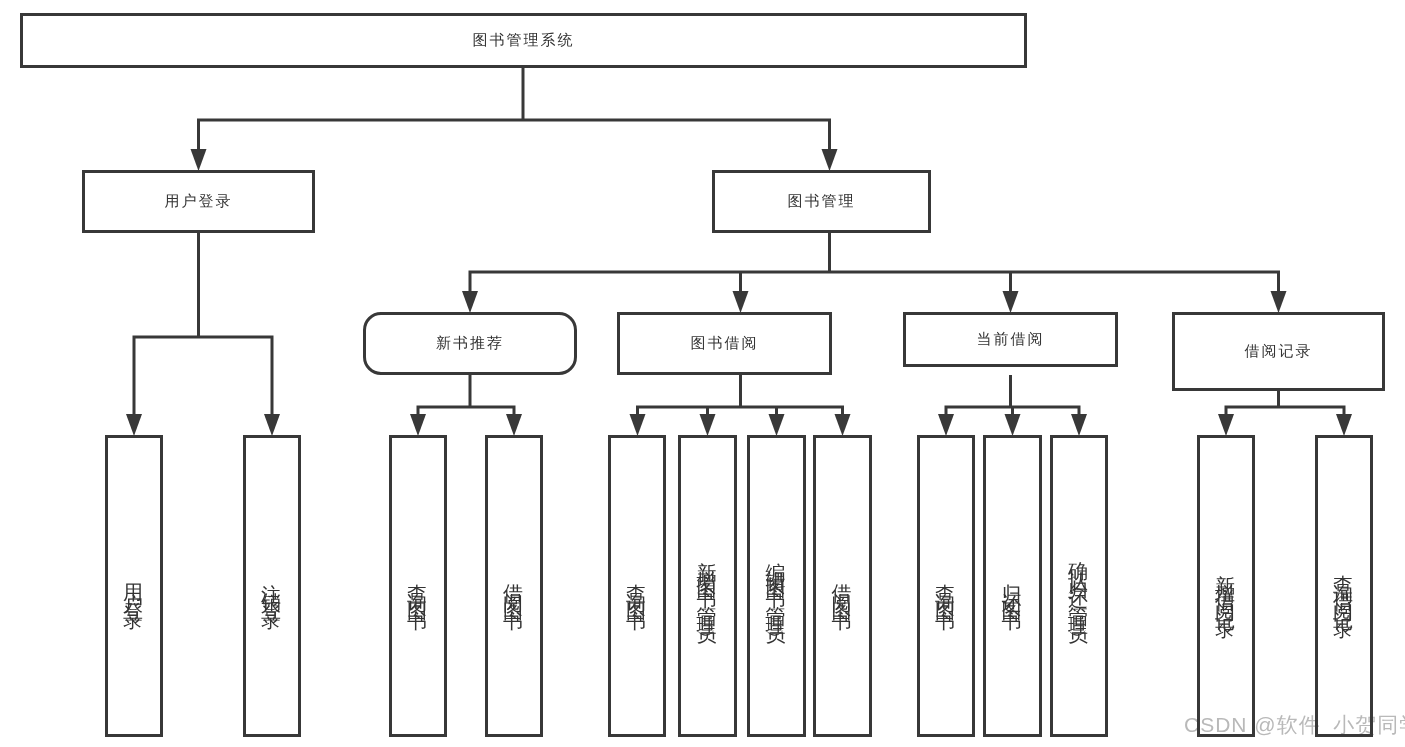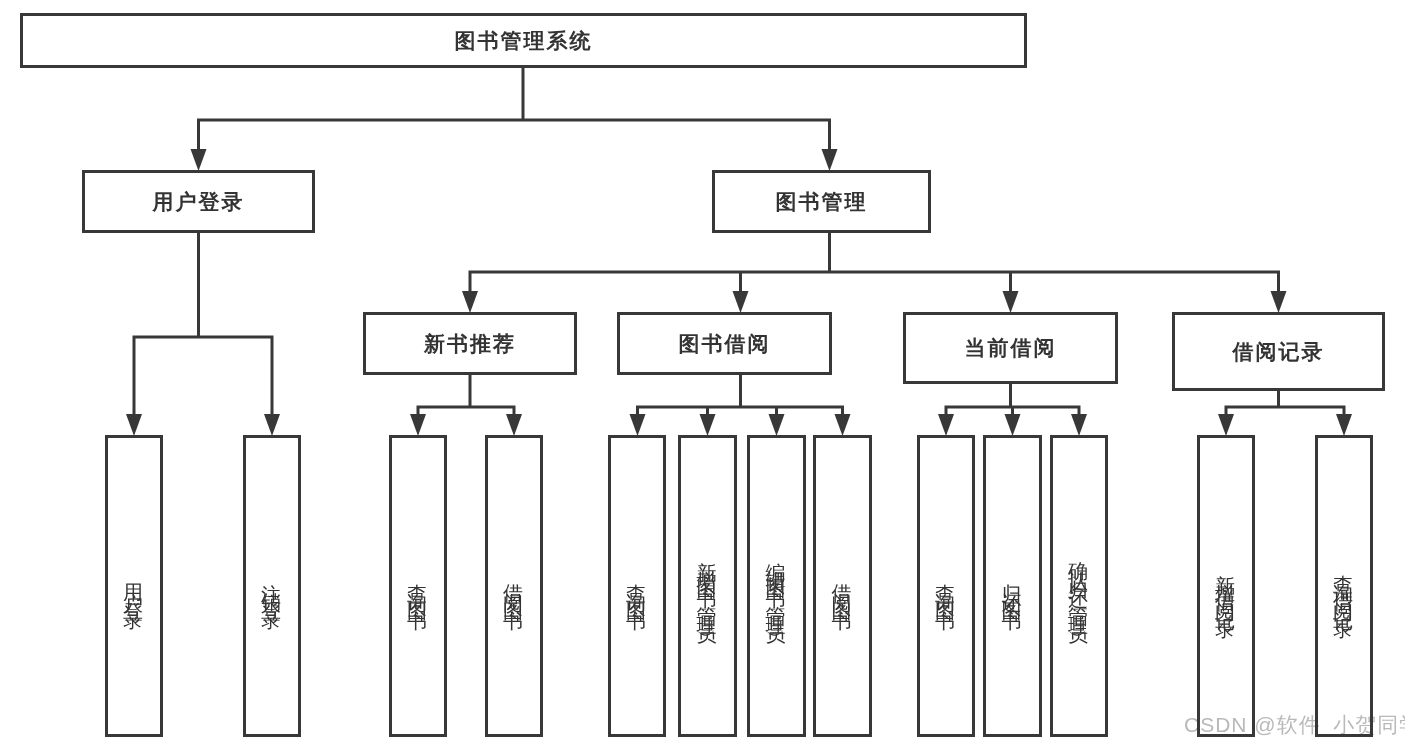--- a/index.html
+++ b/index.html
@@ -13,21 +13,21 @@
   }
   #edges{position:absolute; left:0; top:0; z-index:1;}
   .edge{stroke:var(--line); stroke-width:3; fill:none; stroke-linejoin:miter;}
   .arrow{fill:var(--line); stroke:none;}
   .node{
     position:absolute; box-sizing:border-box; z-index:2;
     border:3px solid var(--line); background:var(--background);
     display:flex; align-items:center; justify-content:center;
     color:var(--text);
   }
-  .hnode{font-size:21px; letter-spacing:2px;font-weight:bold;}
+  .hnode{font-size:15px; letter-spacing:2px;}
   .vnode .vlabel{
     writing-mode:vertical-rl; text-orientation:mixed;
     font-size:20px; letter-spacing:9px; white-space:nowrap;
     color:var(--text);
   }
   .watermark{
     position:absolute; z-index:10; left:1184px; top:711px;
     font-size:21px; letter-spacing:1px; color:var(--watermark);
     mix-blend-mode:darken; white-space:nowrap;
   }
@@ -89,27 +89,27 @@
     <span>图书管理系统</span>
   </div>
 
   <div class="node hnode" style="left:82px;top:170px;width:233px;height:63px;">
     <span>用户登录</span>
   </div>
   <div class="node hnode" style="left:712px;top:170px;width:219px;height:63px;">
     <span>图书管理</span>
   </div>
 
-  <div class="node hnode" style="left:363px;top:312px;width:214px;height:63px;">
+  <div class="node hnode" style="left:363px;top:312px;width:214px;height:63px;border-radius:18px;">
     <span>新书推荐</span>
   </div>
   <div class="node hnode" style="left:617px;top:312px;width:215px;height:63px;">
     <span>图书借阅</span>
   </div>
-  <div class="node hnode" style="left:903px;top:312px;width:215px;height:72px;">
+  <div class="node hnode" style="left:903px;top:312px;width:215px;height:55px;">
     <span>当前借阅</span>
   </div>
   <div class="node hnode" style="left:1172px;top:312px;width:213px;height:79px;">
     <span>借阅记录</span>
   </div>
 
   <div class="node vnode" style="left:105px;top:435px;width:58px;height:302px;">
     <span class="vlabel">用户登录</span>
   </div>
   <div class="node vnode" style="left:243px;top:435px;width:58px;height:302px;">

